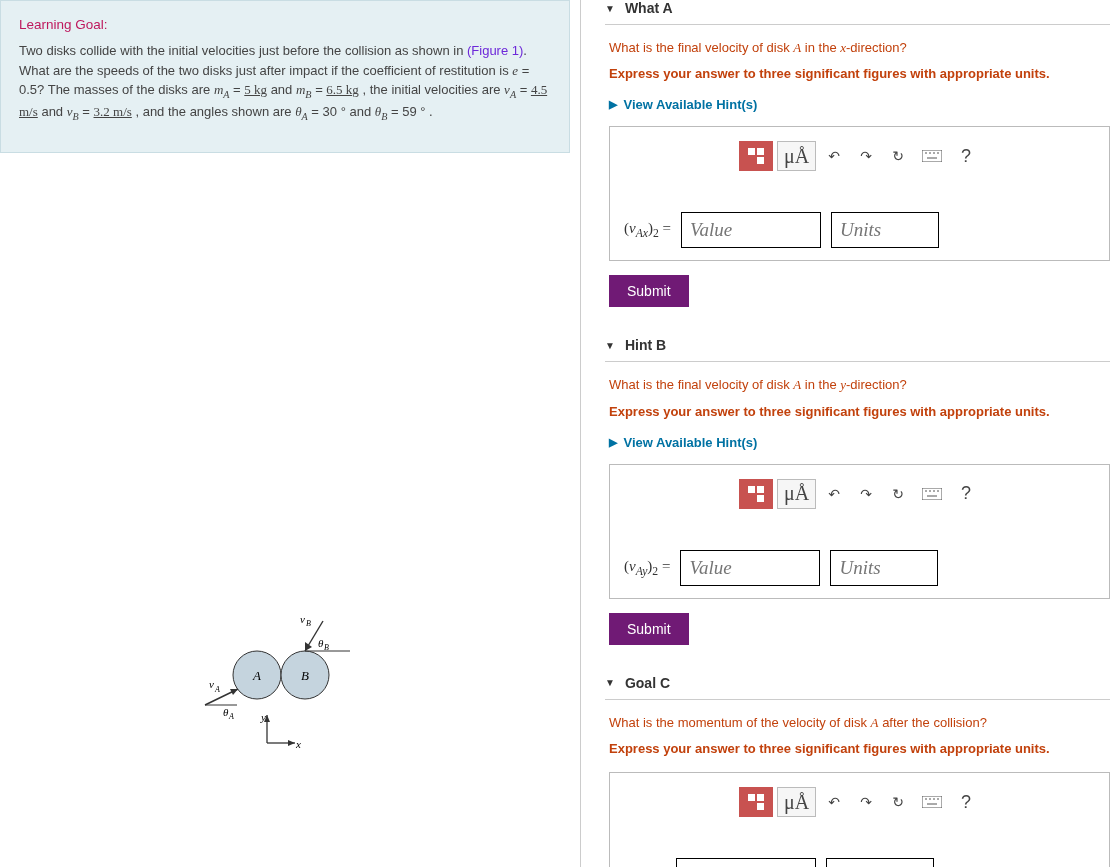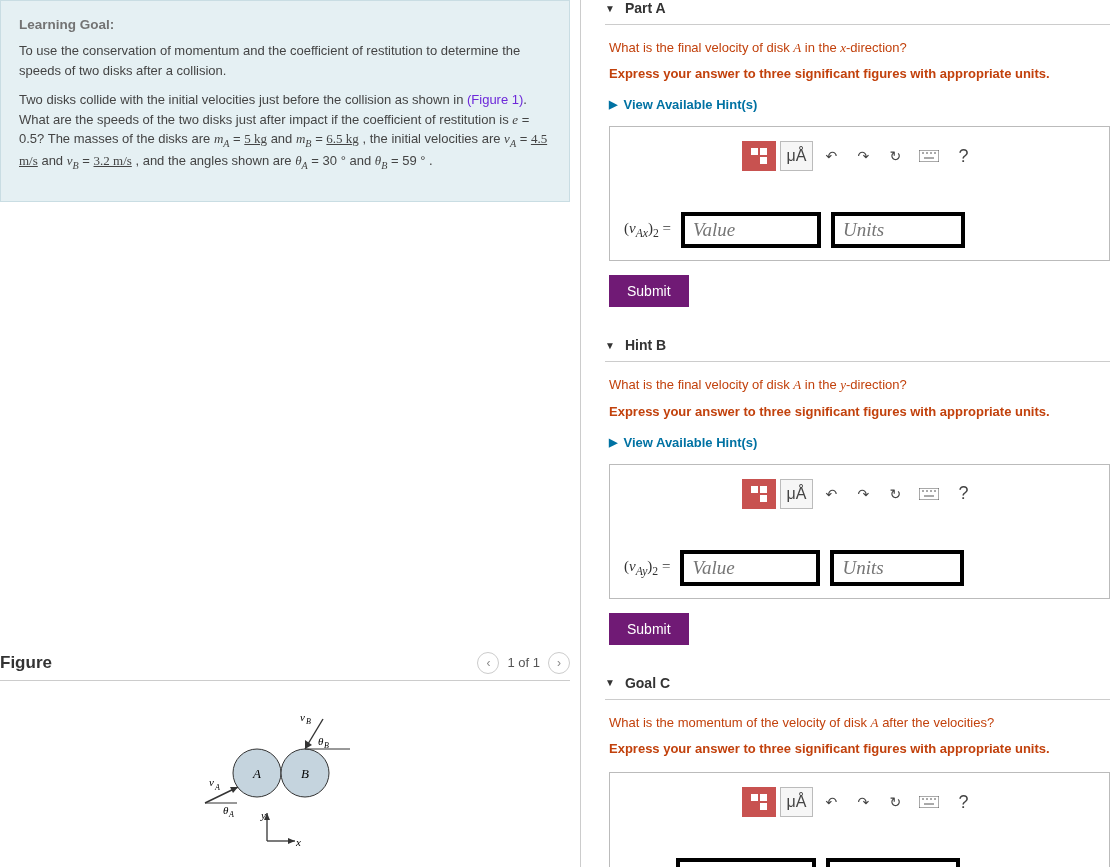--- a/index.html
+++ b/index.html
@@ -13,21 +13,21 @@
   .container { display: flex; }
   .left-col { width: 580px; padding: 0 10px 10px 0; }
   .right-col { width: 540px; border-left: 1px solid #ccc; padding: 0 10px 10px 24px; }
   .goalbox {
     background: #e5f0f3;
     border: 1px solid #c9dde3;
     padding: 14px 18px 18px 18px;
     margin-bottom: 20px;
     line-height: 1.5;
   }
-  .goalbox h3 { font-size: 13.5px; font-weight: bold; margin-bottom: 6px; color: #737373; }
+  .goalbox h3 { font-size: 13.5px; font-weight: normal; margin-bottom: 6px; color: #be185d; }
   .goalbox p { margin-bottom: 10px; color: #444; font-size: 13px; }
   .figlink { color: #6d28d9; }
   .it { font-style: italic; font-family: 'Times New Roman', serif; }
   .sub { font-size: 0.78em; vertical-align: sub; font-style: italic; font-family: 'Times New Roman', serif; }
   .unitspan { font-family: 'Times New Roman', serif; text-decoration: underline; }
   .figure-sec { margin-top: 450px; }
   .figure-head {
     display: flex; justify-content: space-between; align-items: center;
     border-bottom: 1px solid #ccc; padding-bottom: 6px; margin-bottom: 20px;
   }
@@ -55,60 +55,51 @@
   .toolbar {
     display: flex; gap: 4px; justify-content: center; align-items: center;
     margin-bottom: 20px; height: 34px;
   }
   .tbtn {
     height: 30px; min-width: 30px; border: 1px solid #bbb; background: #f6f6f6;
     display: flex; align-items: center; justify-content: center; color: #444;
     font-size: 14px; padding: 0 6px;
   }
   .tbtn.templ { background: #c85250; color: #fff; border-color: #c85250; width: 34px; }
-  .tbtn.ua { font-family: Liberation Sans, sans-serif; font-size: 16px; }
+  .tbtn.ua { font-family: Liberation Serif, serif; font-size: 20px; }
   .tbtn.noborder { border: none; background: none; min-width: 28px; color: #444; }
   .answer-row { display: flex; align-items: center; gap: 10px; margin-top: 39px; }
   .lhs { font-family: 'Times New Roman', serif; font-size: 15px; color: #333; white-space: nowrap; }
   .ainput {
-    border: 4px solid #000000; height: 36px; padding: 2px 8px;
+    border: 1px solid #000000; height: 36px; padding: 2px 8px;
     font-family: 'Times New Roman', serif; font-size: 19px;
     font-style: italic; color: #a16207; background: #fff;
   }
   .vbox { width: 140px; }
-  .ubox { width: 134px; }
+  .ubox { width: 108px; }
   .submit-btn {
     background: #701a75; color: #fff; border: none;
     padding: 8px 18px; font-size: 14px; cursor: pointer;
   }
   svg text { font-family: 'Times New Roman', serif; }
 </style>
 </head>
 <body>
 
 <div class="container">
 
   <div class="left-col">
     <div class="goalbox">
       <h3>Learning Goal:</h3>
-      <p>To use the conservation of momentum and the coefficient of restitution to determine the speeds of two disks after a collision.</p>
       <p>
         <span>Two disks collide with the initial velocities just before the collision as shown in </span><span class="figlink">(Figure 1)</span><span>. What are the speeds of the two disks just after impact if the coefficient of restitution is </span><span class="it">e</span> = <span>0.5</span>? The masses of the disks are <span class="it">m</span><span class="sub">A</span> = <span class="unitspan">5 kg</span> and <span class="it">m</span><span class="sub">B</span> = <span class="unitspan">6.5 kg</span> , the initial velocities are <span class="it">v</span><span class="sub">A</span> = <span class="unitspan">4.5 m/s</span> and <span class="it">v</span><span class="sub">B</span> = <span class="unitspan">3.2 m/s</span> , and the angles shown are <span class="it">θ</span><span class="sub">A</span> = <span>30 °</span> and <span class="it">θ</span><span class="sub">B</span> = <span>59 °</span> .
       </p>
     </div>
 
     <div class="figure-sec">
-      <div class="figure-head">
-        <h2>Figure</h2>
-        <div class="fignav">
-          <div class="navbtn">‹</div>
-          <span>1 of 1</span>
-          <div class="navbtn">›</div>
-        </div>
-      </div>
       <div class="figure-img">
         <svg width="220" height="150" viewBox="0 0 220 150">
           <circle cx="82" cy="72" r="24" fill="#c5d4de" stroke="#333" stroke-width="1"></circle>
           <circle cx="130" cy="72" r="24" fill="#c5d4de" stroke="#333" stroke-width="1"></circle>
           <text x="82" y="77" font-size="13" font-style="italic" text-anchor="middle">A</text>
           <text x="130" y="77" font-size="13" font-style="italic" text-anchor="middle">B</text>
 
           <line x1="30" y1="102" x2="63" y2="86" stroke="#333" stroke-width="1.4"></line>
           <polygon points="63,86 55,86 58,92" fill="#333"></polygon>
           <line x1="30" y1="102" x2="62" y2="102" stroke="#333" stroke-width="1"></line>
@@ -134,21 +125,21 @@
         </svg>
       </div>
     </div>
   </div>
 
   <div class="right-col">
 
     <div class="part">
       <div class="part-head">
         <span class="tri">▼</span>
-        <span class="ptitle">Part A</span>
+        <span class="ptitle">What A</span>
       </div>
       <div class="part-body">
         <p>
           <span>What is the final velocity of disk </span><span class="it">A</span><span> in the </span><span class="it">x</span><span>-direction?</span>
         </p>
         <p class="directions">Express your answer to three significant figures with appropriate units.</p>
         <div class="hint-toggle">
           <span class="tri2">▶</span>
           <span>View Available Hint(s)</span>
         </div>
@@ -236,21 +227,21 @@
       </div>
     </div>
 
     <div class="part" style="margin-bottom:0;">
       <div class="part-head">
         <span class="tri">▼</span>
         <span class="ptitle">Goal C</span>
       </div>
       <div class="part-body">
         <p>
-          <span>What is the momentum of the velocity of disk </span><span class="it">A</span><span> after the velocities?</span>
+          <span>What is the momentum of the velocity of disk </span><span class="it">A</span><span> after the collision?</span>
         </p>
         <p class="directions">Express your answer to three significant figures with appropriate units.</p>
         <div class="answer-box" style="margin-top:14px;">
           <div class="toolbar">
             <div class="tbtn templ">
               <svg width="18" height="18">
                   <rect x="1" y="1" width="7" height="7" fill="#fff"></rect>
                   <rect x="10" y="1" width="7" height="7" fill="#fff"></rect>
                   <rect x="10" y="10" width="7" height="7" fill="#fff"></rect>
                 </svg>

